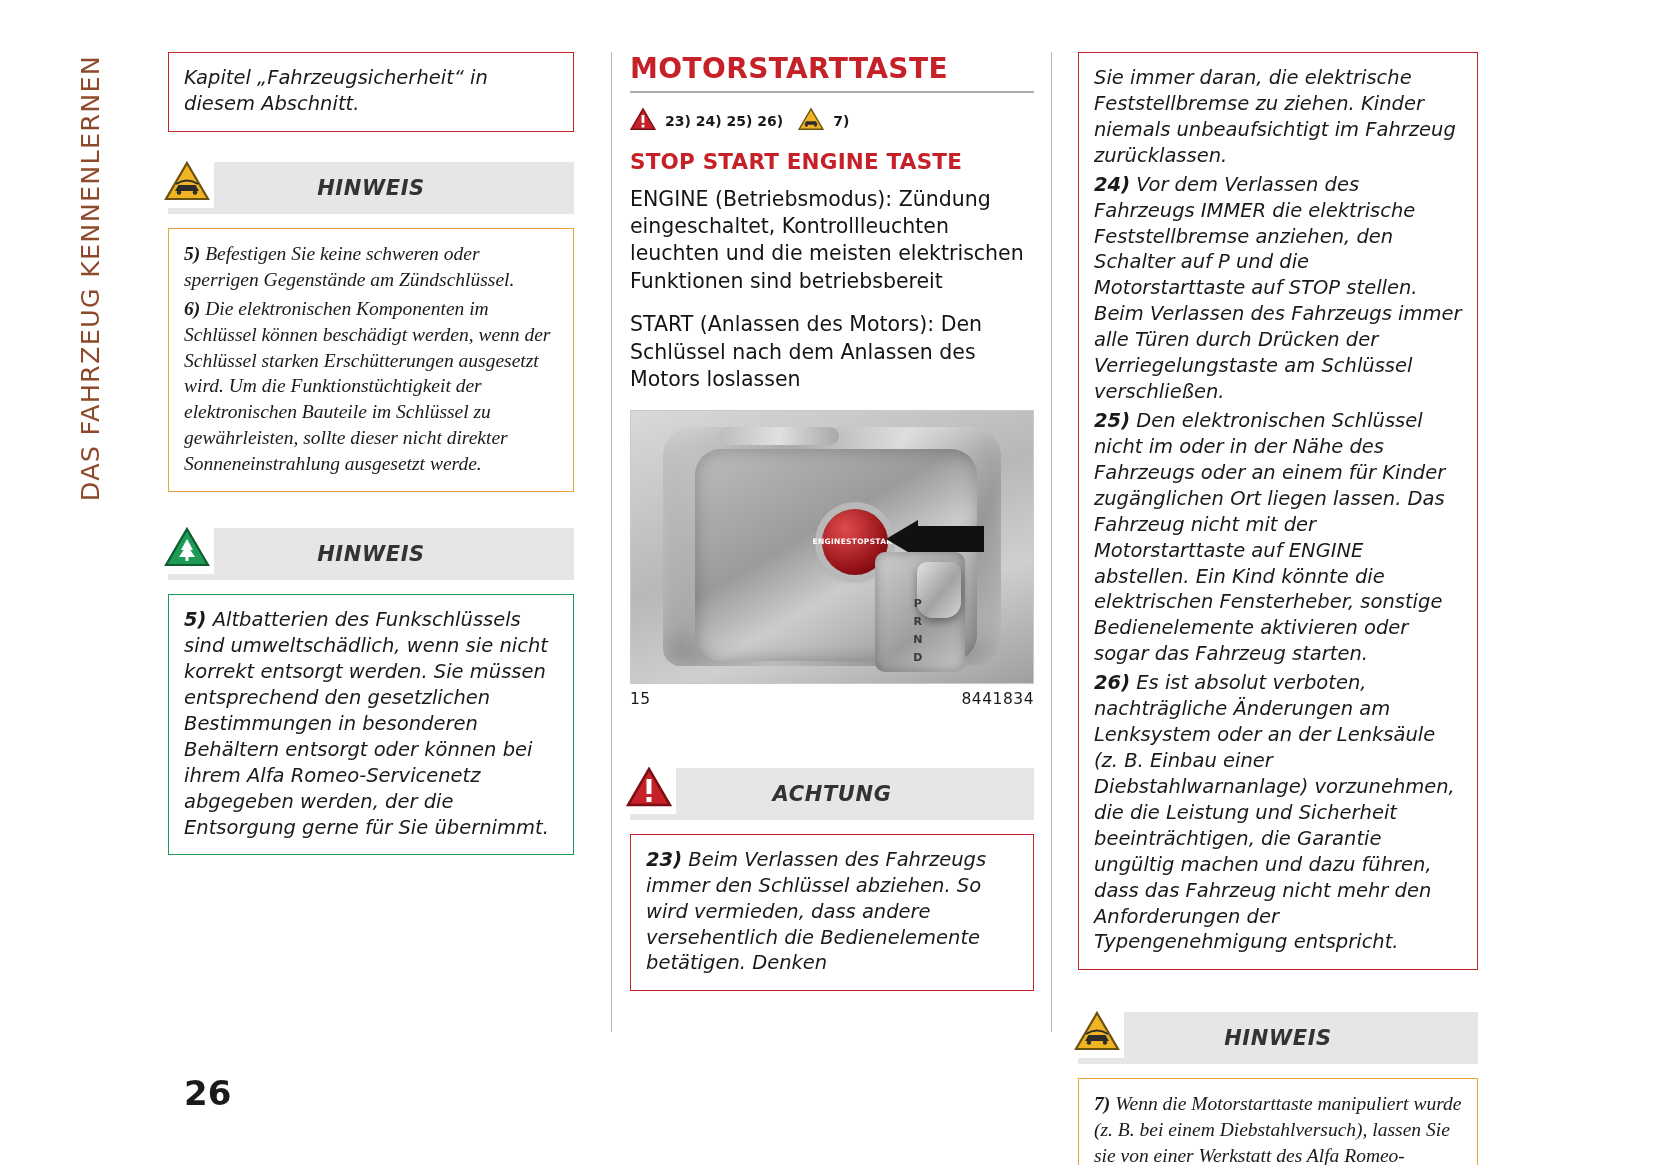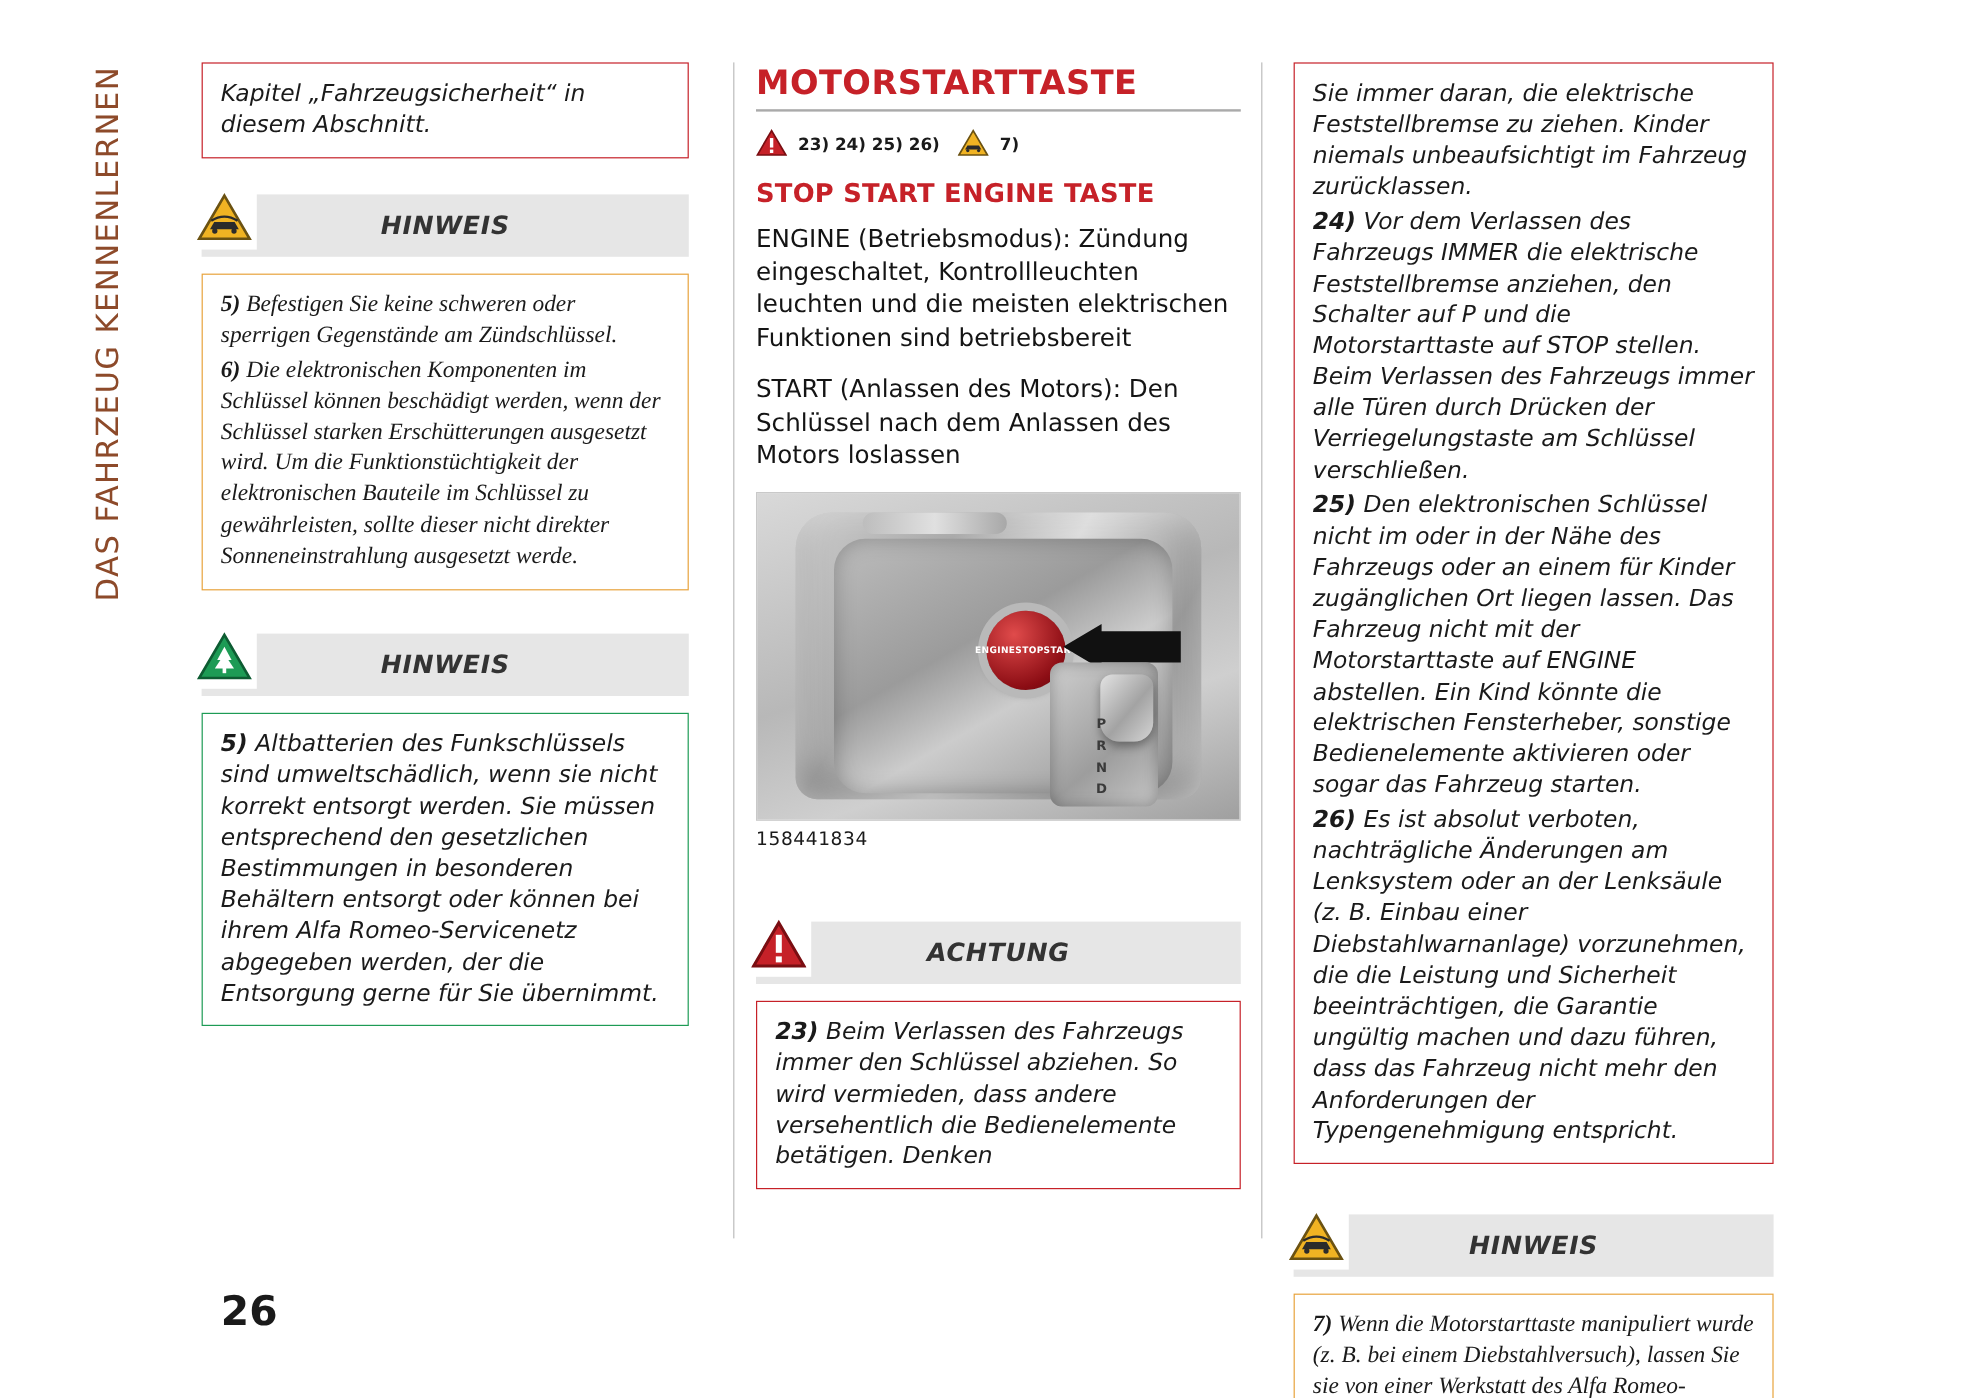--- a/index.html
+++ b/index.html
@@ -155,24 +155,26 @@
   .figure {
     margin-top: 4px;
     border: 1px solid #c9c9c9;
     background: linear-gradient(160deg,#d9d9d9,#b8b8b8 45%,#cfcfcf 70%,#9f9f9f);
     height: 272px;
     position: relative;
     overflow: hidden;
   }
   .fig-caption {
     display: flex;
+    justify-content: space-between;
     font-size: 15.5px;
     margin-top: 6px;
     color: #1a1a1a;
     letter-spacing: .5px;
+    gap: 17px;
   }
 
   
   .console-plate {
     position: absolute;
     left: 8%;
     top: 6%;
     width: 84%;
     height: 88%;
     background: linear-gradient(120deg,#cdcdcd,#a9a9a9 30%,#dcdcdc 52%,#9a9a9a 78%,#c2c2c2);

